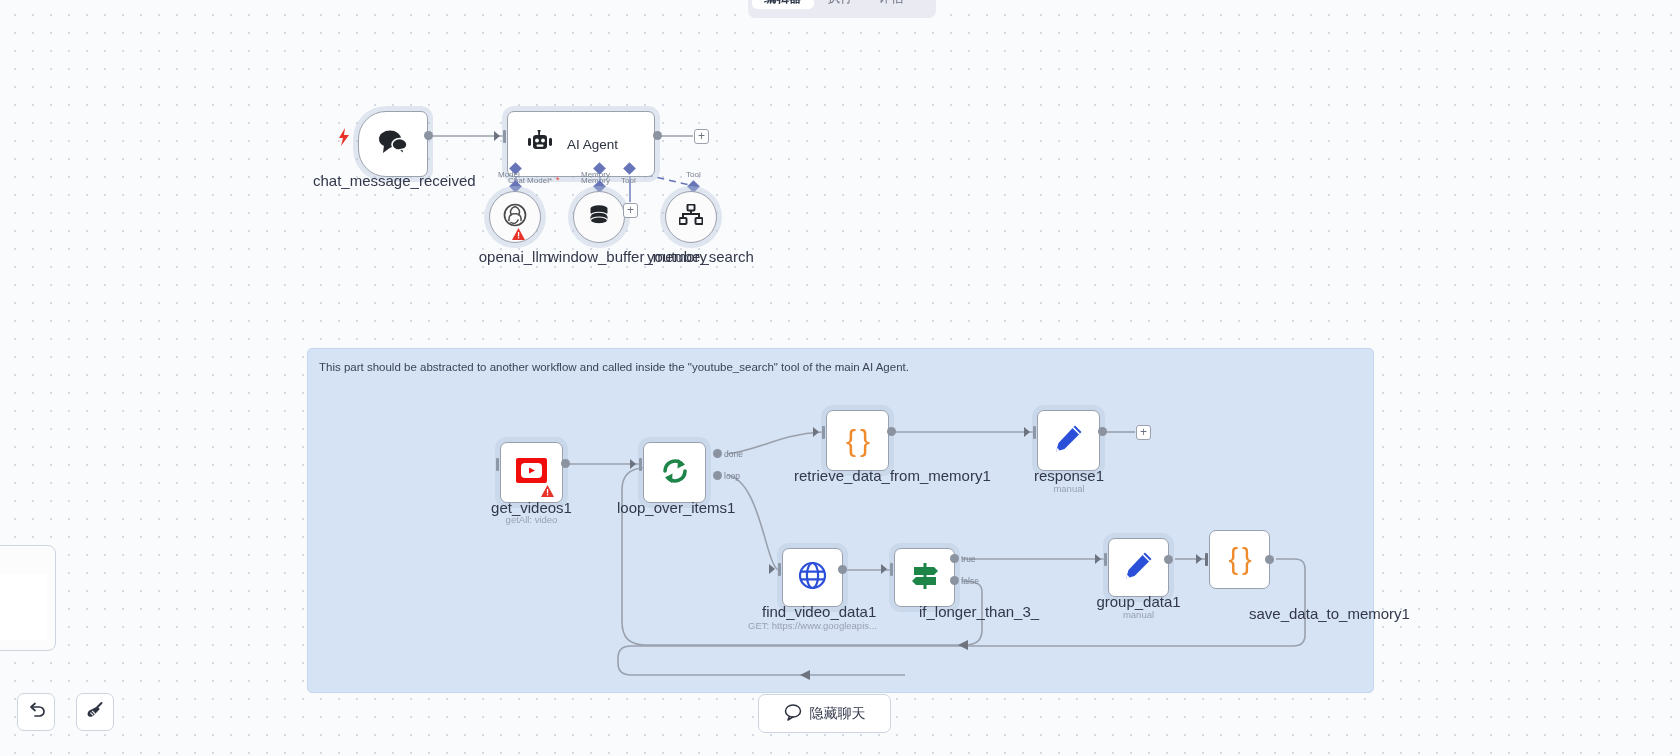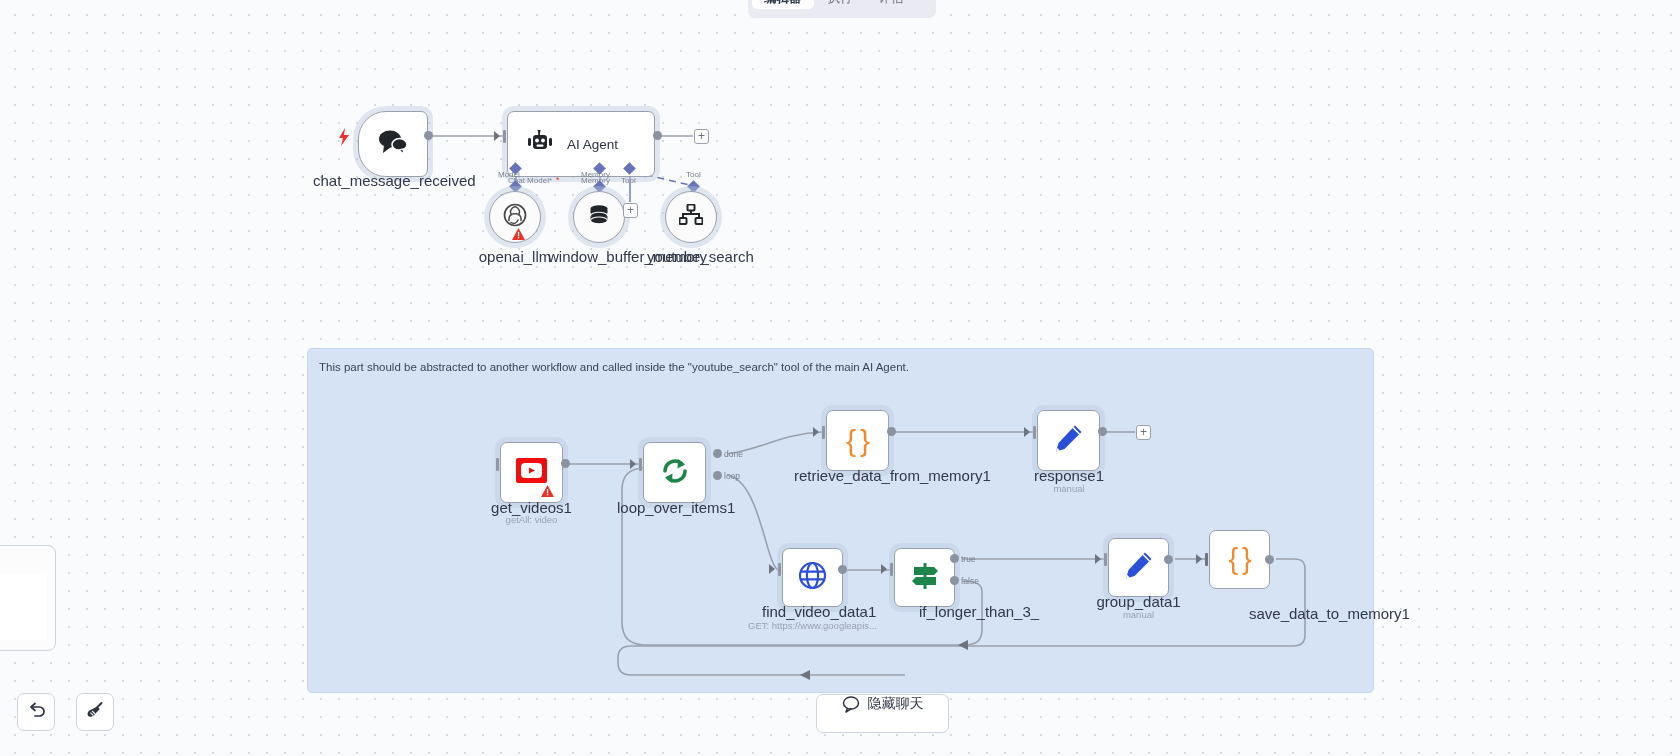--- a/index.html
+++ b/index.html
@@ -140,26 +140,26 @@
     width: 38px; height: 38px;
     background: #fff;
     border: 1px solid #cdd4e0;
     border-radius: 7px;
     display: flex; align-items: center; justify-content: center;
     cursor: pointer;
   }
 
   
   #hidechat {
-    position: absolute; left: 816px; top: 694px;
+    position: absolute; left: 758px; top: 694px;
     width: 133px; height: 39px;
     background: #fff;
     border: 1px solid #cdd4e0;
     border-radius: 7px;
-    display: flex; align-items: flex-start; justify-content: center;
+    display: flex; align-items: center; justify-content: center;
     gap: 8px;
     font-size: 14px; color: #32384a;
     cursor: pointer;
   }
 
   
   #leftpanel {
     position: absolute; left: -48px; top: 545px;
     width: 104px; height: 106px;
     background: #fcfcfd;

